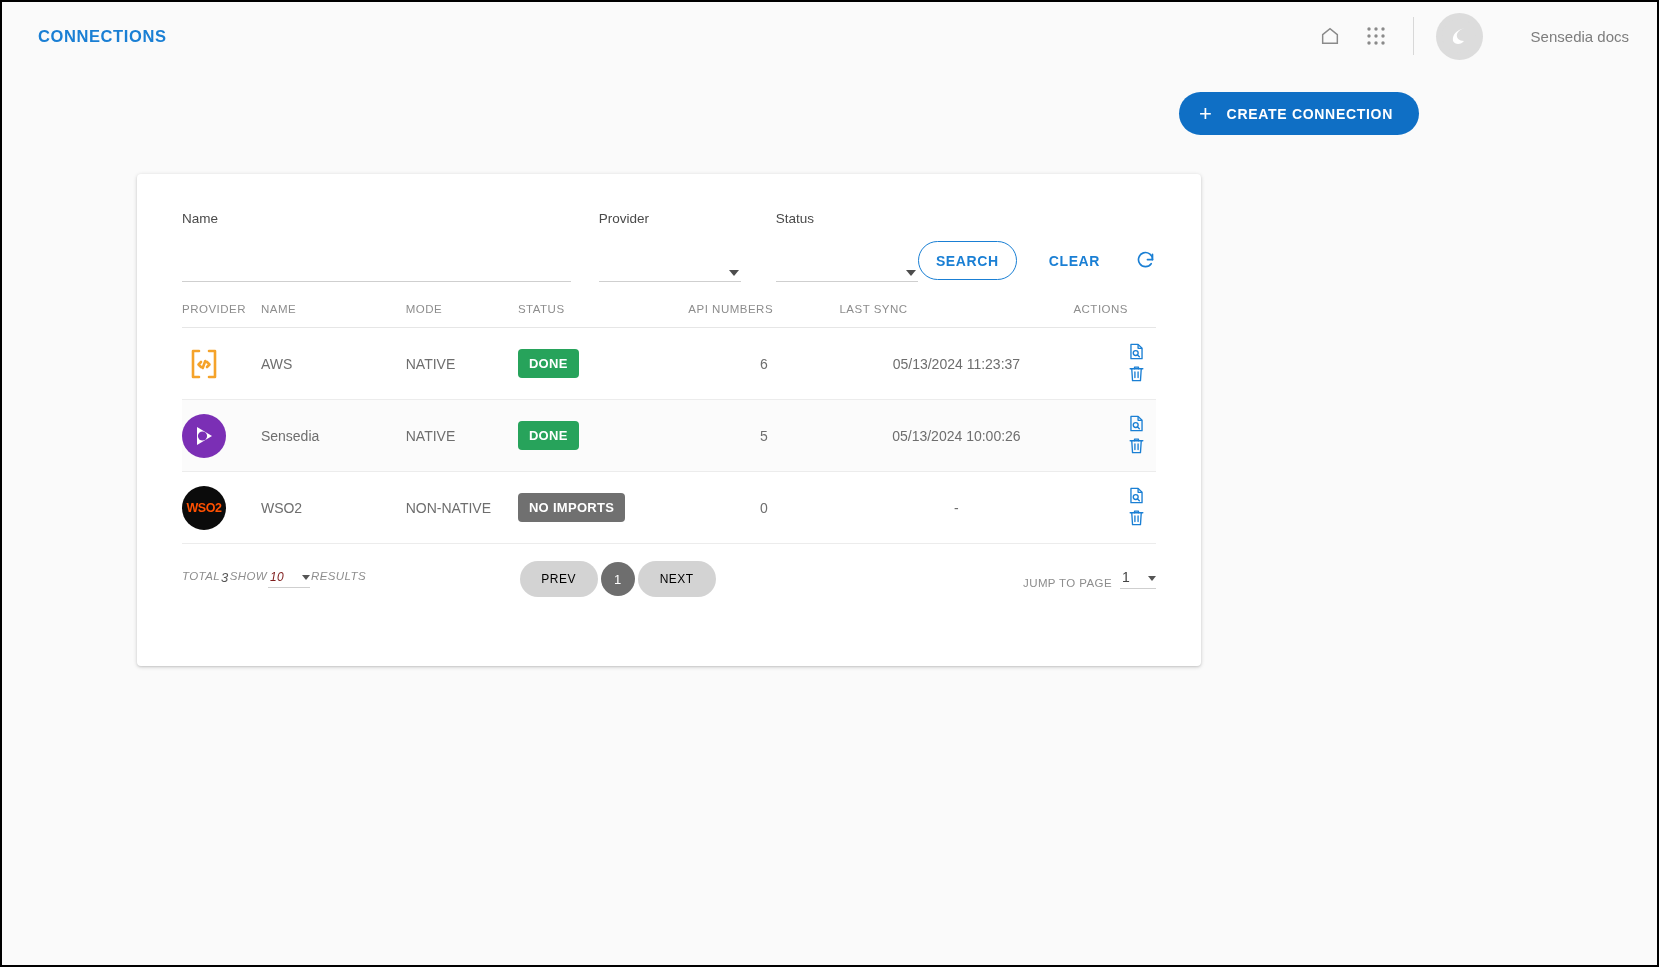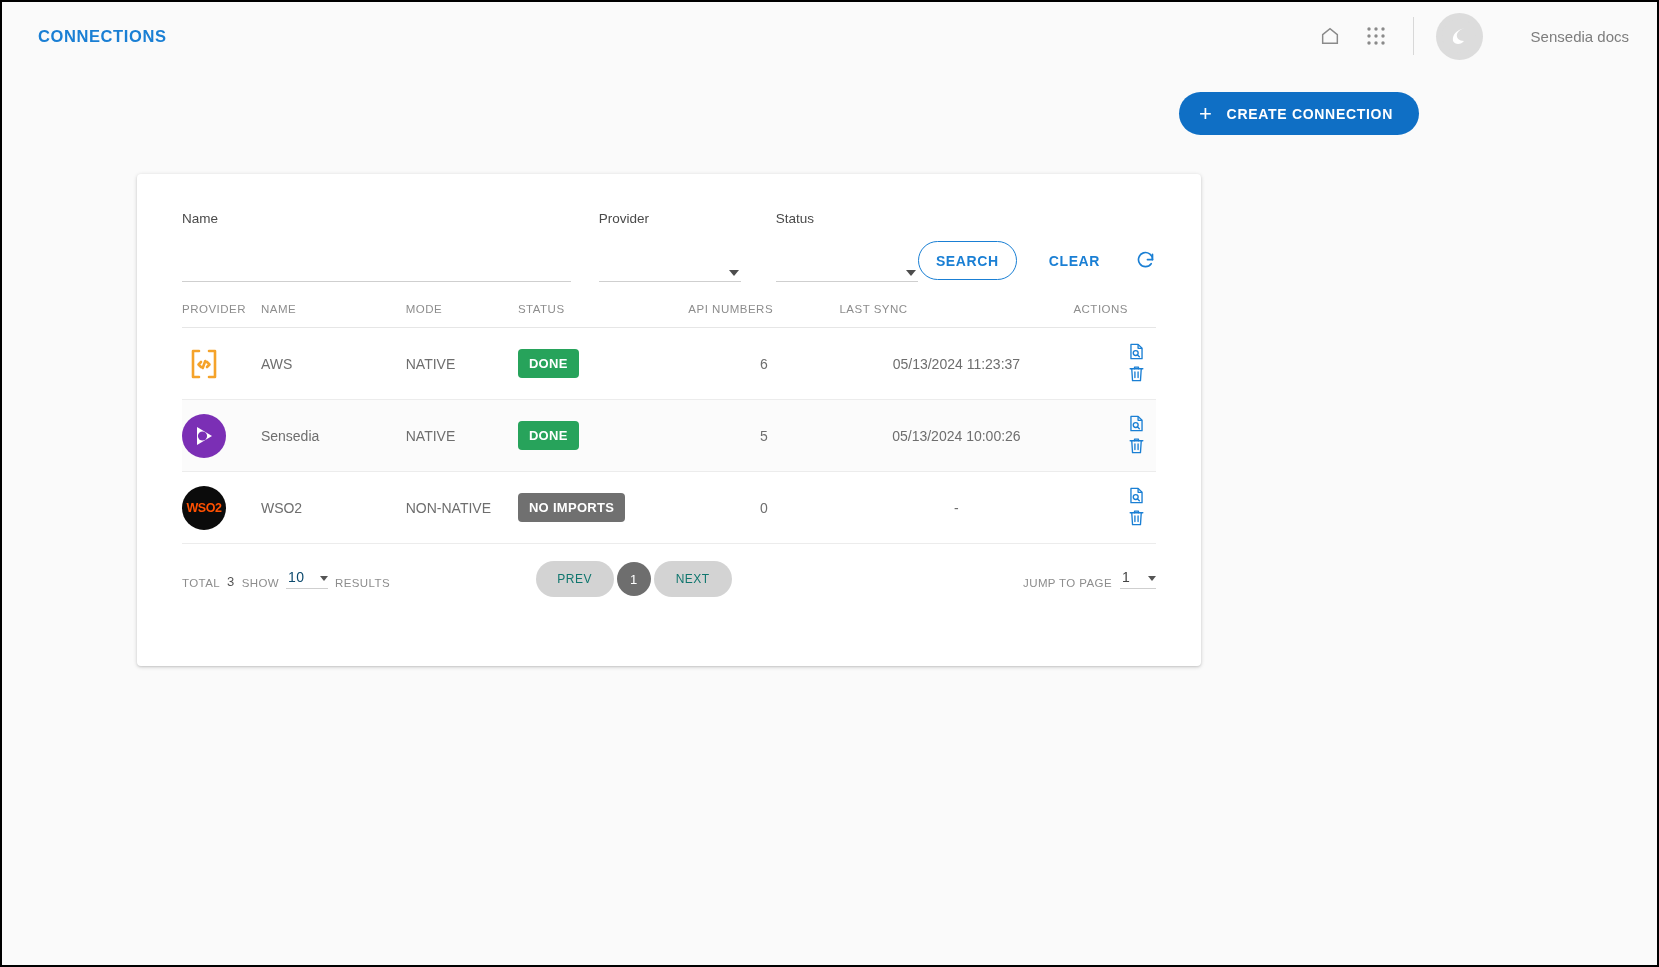--- a/index.html
+++ b/index.html
@@ -233,45 +233,45 @@
   }
 
   
   .pagination {
     display: flex; align-items: center;
     height: 70px;
     font-size: 11.5px;
     letter-spacing: 0.4px;
     color: #8d8d8d;
   }
-  .pg-left { display: flex; align-items: flex-end; gap: 7px; }
+  .pg-left { display: flex; gap: 1px; font-style: italic; }
   .pg-total-num { color: #555; font-size: 13px; }
   .show-select {
     position: relative;
     border-bottom: 1px solid #cfcfcf;
     padding: 0 18px 3px 2px;
-    color: #0c4a6e; font-size: 14px;
+    color: #7f1d1d; font-size: 12px;
     display: inline-block; min-width: 42px;
   }
   .show-select .caret2 {
     position: absolute; right: 0; bottom: 7px;
     width: 0; height: 0;
     border-left: 4.5px solid transparent;
     border-right: 4.5px solid transparent;
     border-top: 5.5px solid #555;
   }
   .pg-center {
     margin: 0 auto;
     display: flex; align-items: center; gap: 0;
   }
   .pg-btn {
     width: 78px; height: 36px;
     border: none; border-radius: 18px;
     background: #d3d3d3;
-    color: #0f766e;
+    color: #000000;
     font-size: 12px; letter-spacing: 0.5px;
     font-family: "Liberation Sans", sans-serif;
     cursor: pointer;
   }
   .pg-num {
     width: 34px; height: 34px;
     border-radius: 50%;
     background: #6e6e6e;
     color: #fff;
     border: none;

